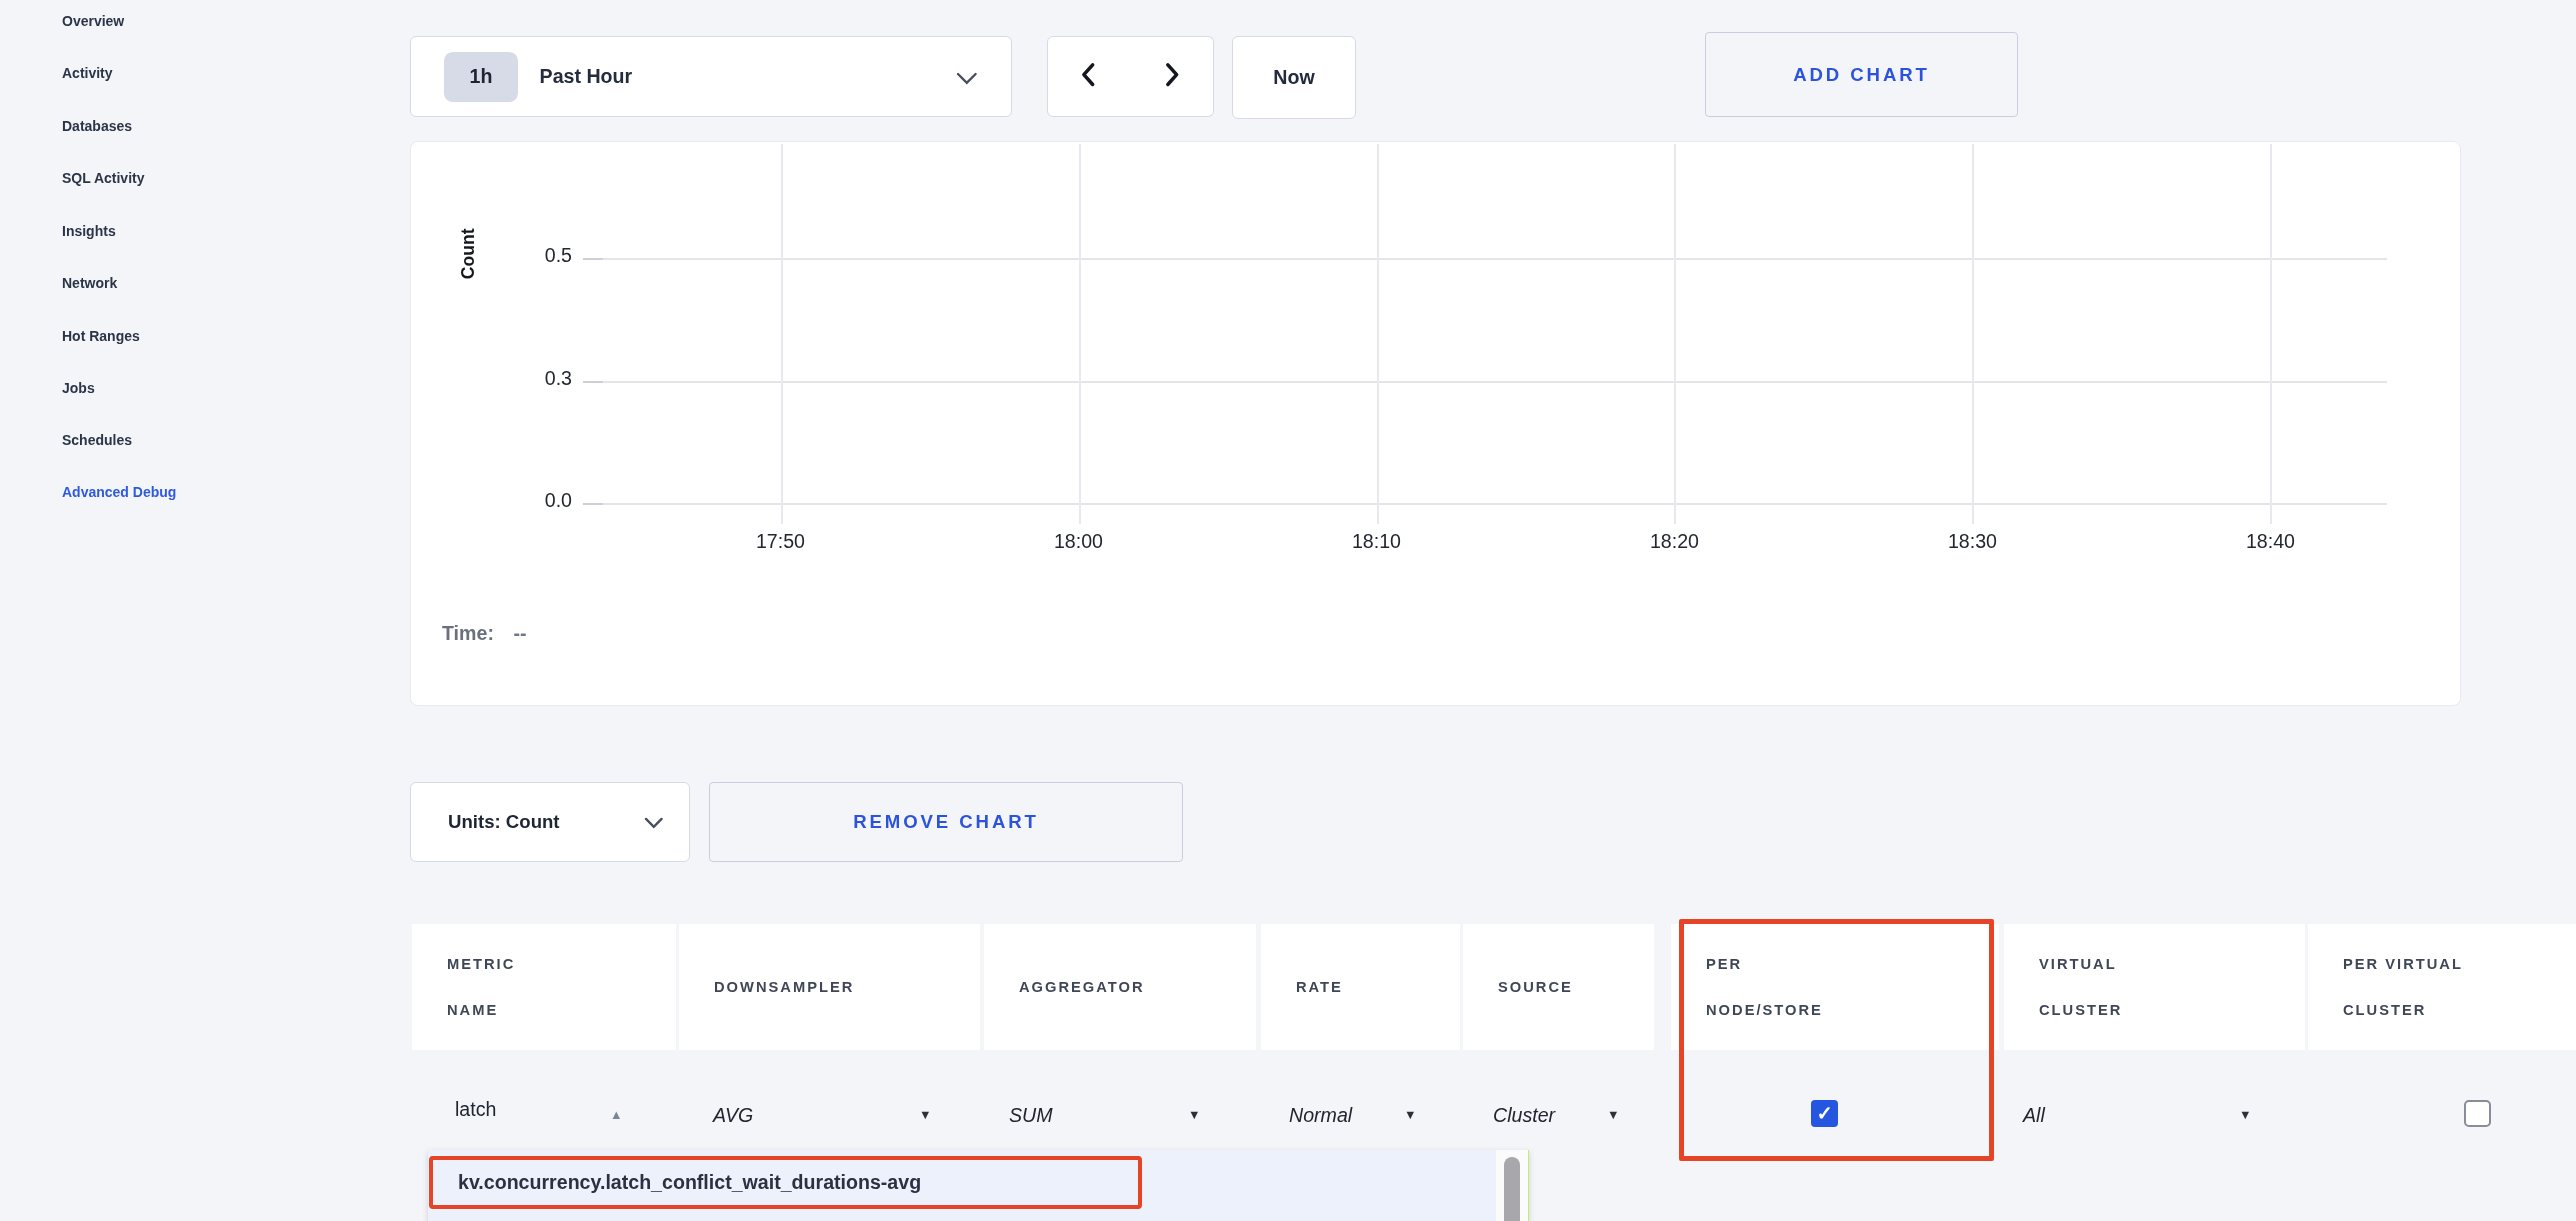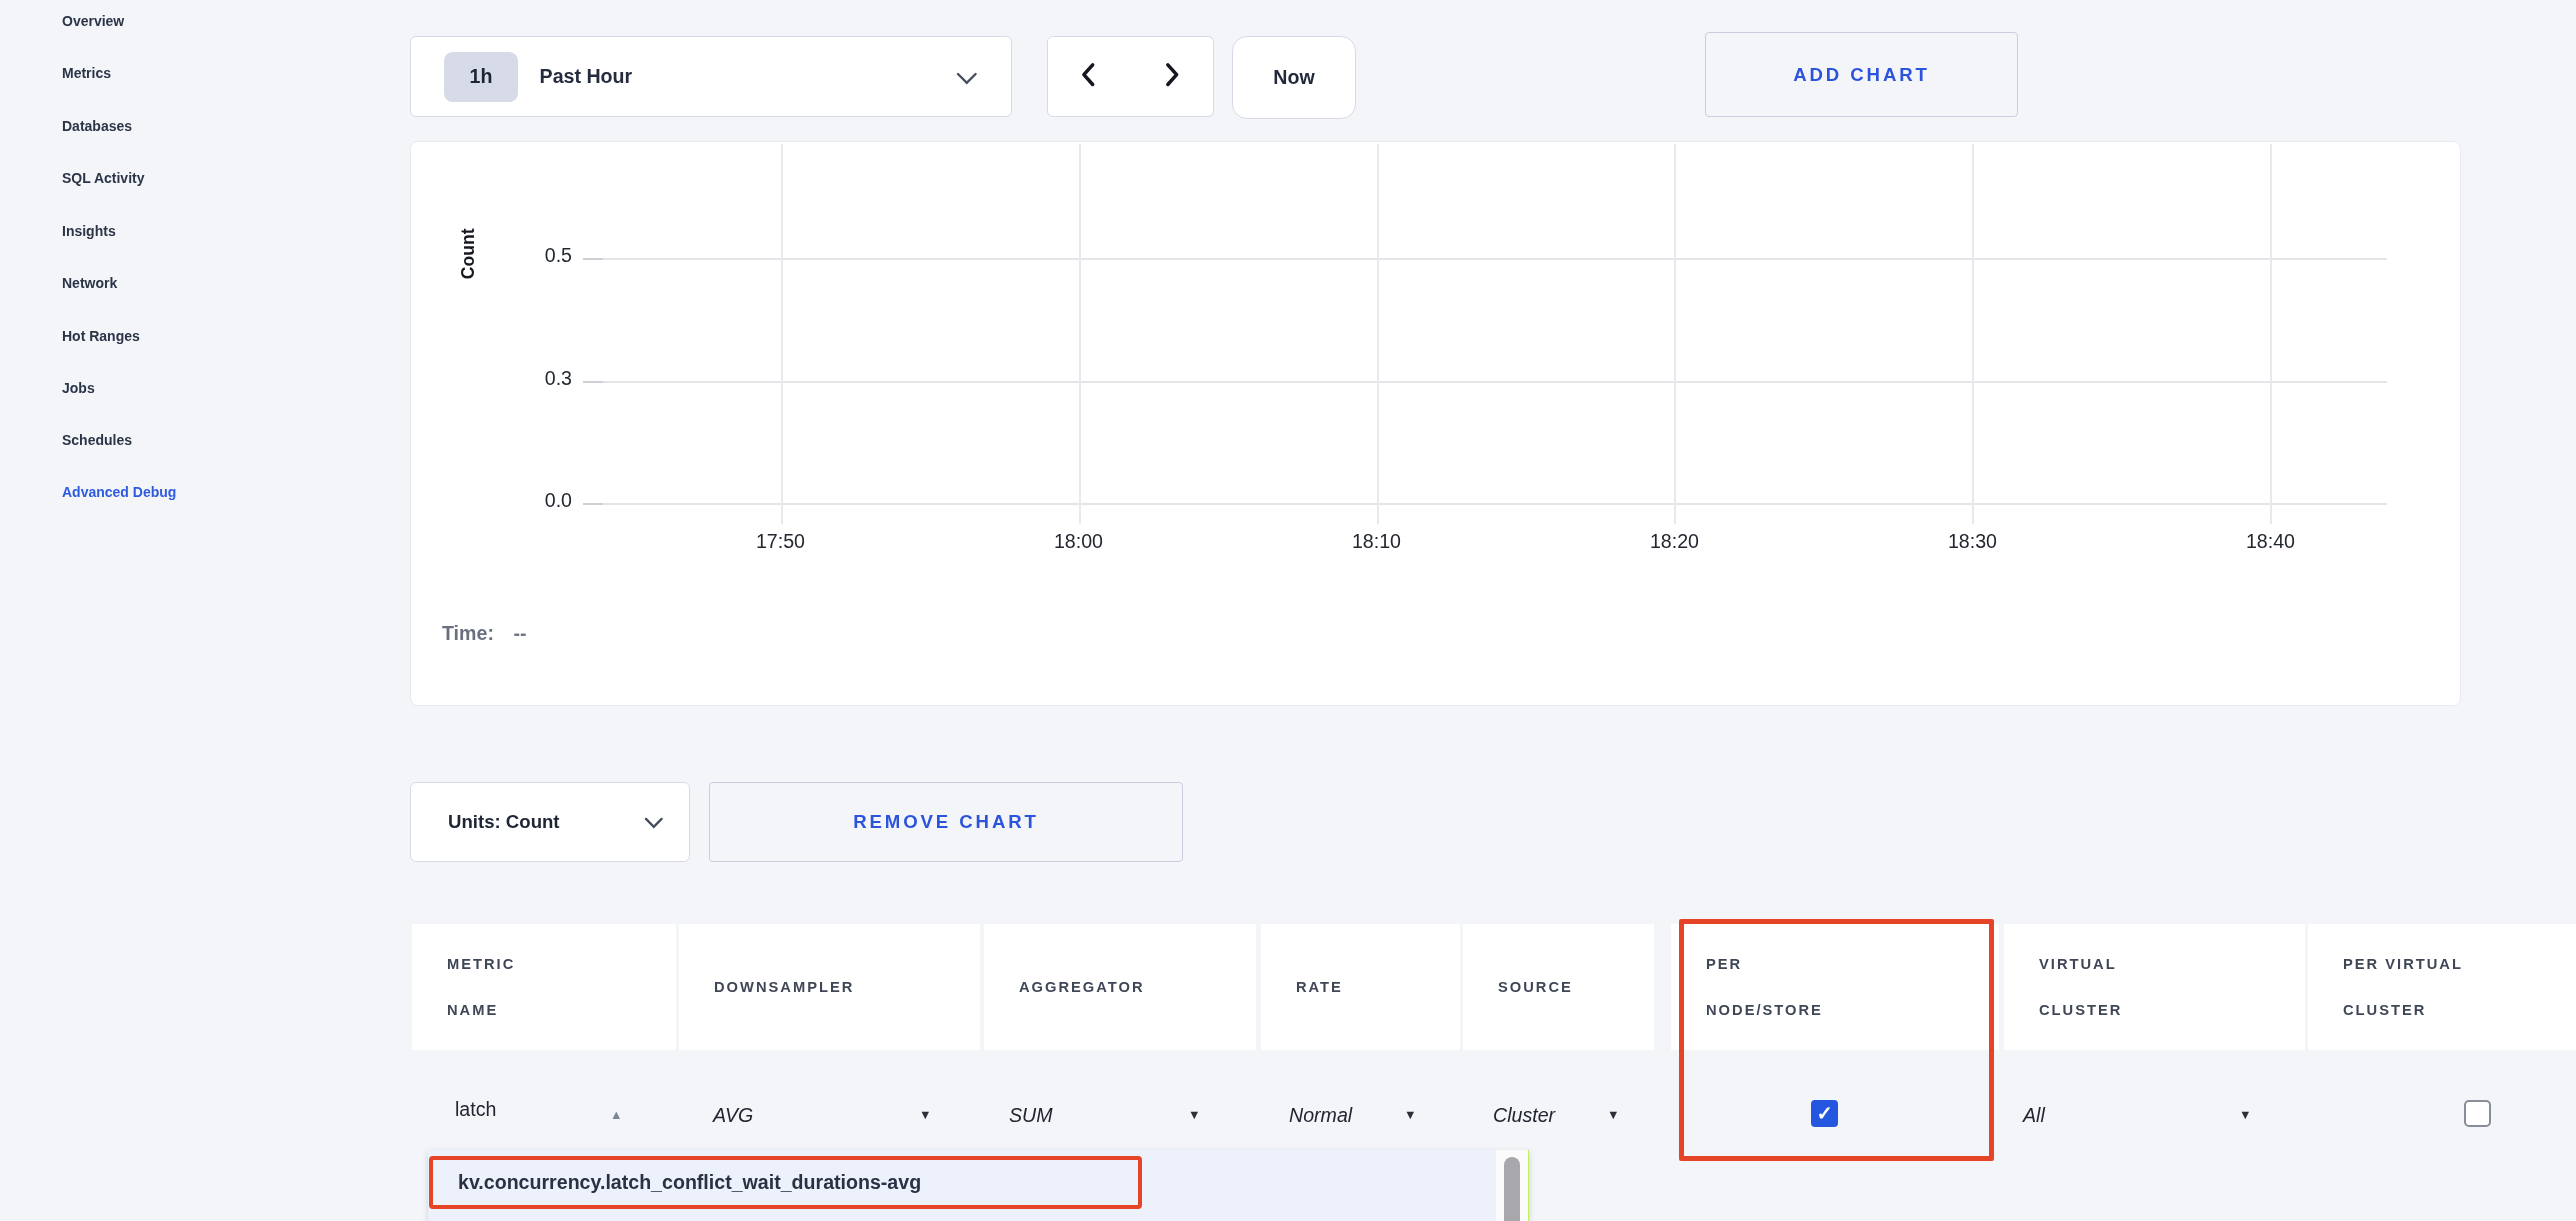--- a/index.html
+++ b/index.html
@@ -15,21 +15,21 @@
     border:1px solid #d6dae6;border-radius:5.9px;display:flex;align-items:center;box-sizing:border-box;cursor:pointer;}
   .range-badge{margin-left:33px;width:74px;height:50px;background:#d7dae7;border-radius:8.8px;
     display:flex;align-items:center;justify-content:center;font-size:19.6px;font-weight:bold;color:#1d2433;text-align:center;}
   .range-label{margin-left:21.6px;font-size:19.6px;font-weight:600;color:#252c3d;}
   .range-chevron{position:absolute;right:33px;top:35px;}
   .nav-btn{position:absolute;top:36px;width:84px;height:81px;background:#fff;border:1px solid #d6dae6;
     box-sizing:border-box;display:flex;align-items:center;justify-content:center;cursor:pointer;}
   .nav-prev{left:1047px;border-radius:5.9px 0 0 5.9px;}
   .nav-next{left:1130px;border-radius:0 5.9px 5.9px 0;border-left:none;}
   .now-btn{position:absolute;left:1232px;top:36px;width:124px;height:83px;background:#fff;
-    border:1px solid #d6dae6;border-radius:15px;box-sizing:border-box;display:flex;align-items:center;
+    border:1px solid #d6dae6;border-radius:6px;box-sizing:border-box;display:flex;align-items:center;
     justify-content:center;font-size:19.6px;font-weight:bold;color:#222a3c;cursor:pointer;}
   .ghost-btn{position:absolute;background:transparent;border:1.5px solid #c9cede;border-radius:3.9px;
     box-sizing:border-box;display:flex;align-items:center;justify-content:center;
     font-size:18.6px;font-weight:600;letter-spacing:2.9px;color:#2c53dc;cursor:pointer;}
   .add-chart{left:1705px;top:32px;width:313px;height:85px;}
   .remove-chart{left:709px;top:782px;width:474px;height:80px;background:transparent;}
 
   
   .chart-panel{position:absolute;left:410px;top:141px;width:2051px;height:565px;background:#fff;
     border:1px solid #e9eaf1;border-radius:7.8px;box-sizing:border-box;}
@@ -78,21 +78,21 @@
   .red-box.col{left:1679px;top:919px;width:315px;height:242px;}
   .red-box.item{left:429px;top:1156px;width:713px;height:53px;border-width:4.9px;border-radius:3.9px;}
 </style>
 </head>
 <body>
 
 <div class="screen">
 
   <nav>
     <div class="side-item" style="top:3.9px">Overview</div>
-    <div class="side-item" style="top:56px">Metrics</div>
+    <div class="side-item" style="top:56px">Activity</div>
     <div class="side-item" style="top:109px">Databases</div>
     <div class="side-item" style="top:161px">SQL Activity</div>
     <div class="side-item" style="top:214px">Insights</div>
     <div class="side-item" style="top:266px">Network</div>
     <div class="side-item" style="top:319px">Hot Ranges</div>
     <div class="side-item" style="top:371px">Jobs</div>
     <div class="side-item" style="top:423px">Schedules</div>
     <div class="side-item active" style="top:475px">Advanced Debug</div>
   </nav>
 

